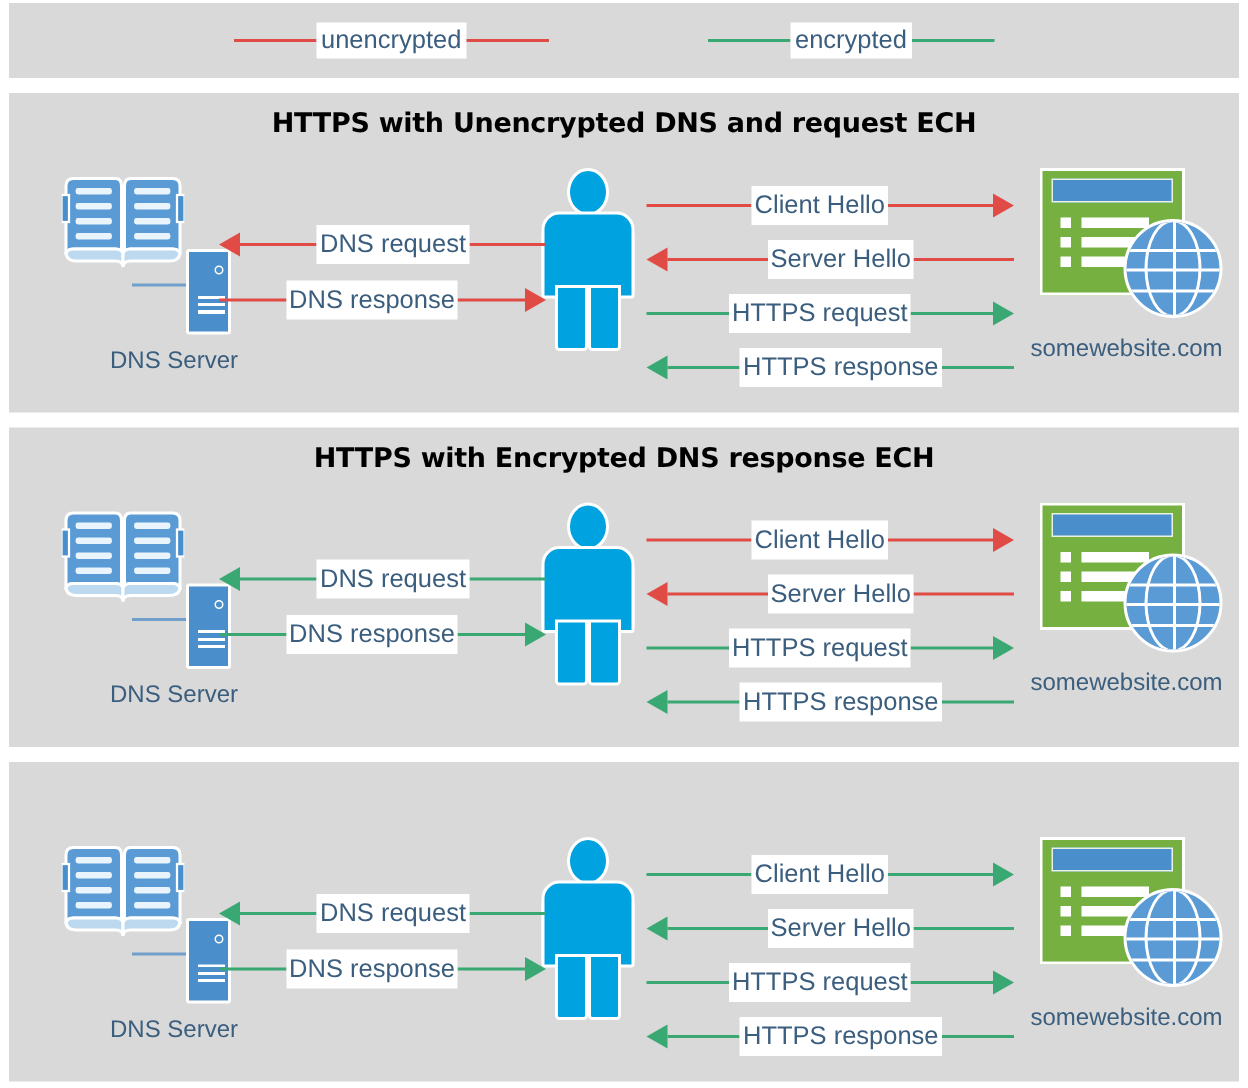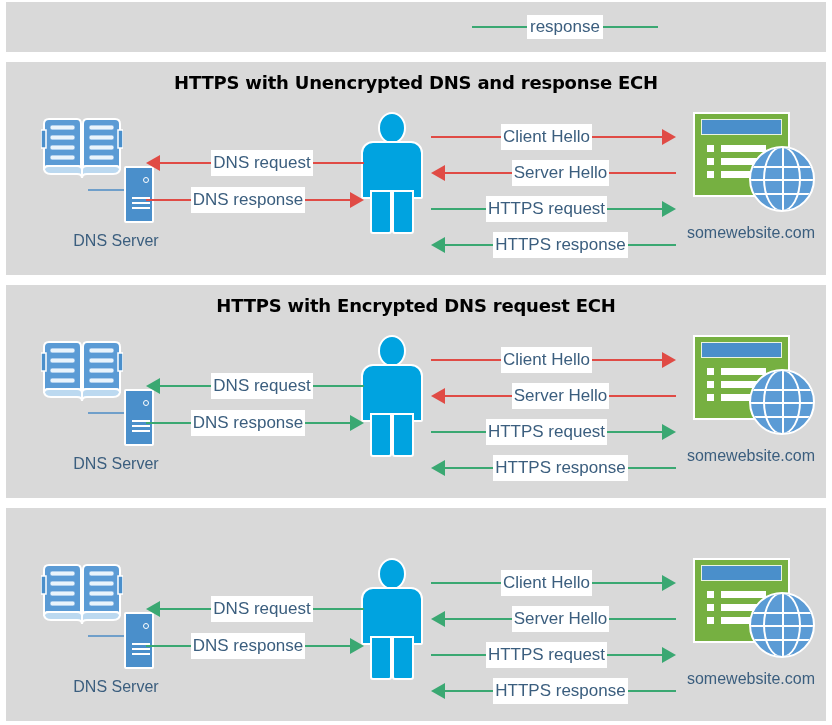--- a/index.html
+++ b/index.html
@@ -131,30 +131,35 @@
     border-bottom: 8px solid transparent; border-right: 14px solid currentColor;
     flex: 0 0 auto;
   }
 </style>
 </head>
 <body>
 
 <div class="page">
 
   <div class="legend-band">
+    <div class="legend-item" style="left:150px;">
+      <div class="legend-line" style="width:55px;background:#e04b45;"></div>
+      <div class="legend-label">unencrypted</div>
+      <div class="legend-line" style="width:55px;background:#e04b45;"></div>
+    </div>
     <div class="legend-item" style="left:466px;">
       <div class="legend-line" style="width:55px;background:#3aa872;"></div>
-      <div class="legend-label">response</div>
+      <div class="legend-label">encrypted</div>
       <div class="legend-line" style="width:55px;background:#3aa872;"></div>
     </div>
   </div>
 
   <div id="panels-host">
       <div class="panel" id="panel-1" style="top:62px;height:213px;">
-        <div class="panel-title">HTTPS with Unencrypted DNS and response ECH</div>
+        <div class="panel-title">HTTPS with Unencrypted DNS and request ECH</div>
         <div class="dns-group" style="top:52px;">
     <div class="book"><svg viewBox="0 0 82 68" width="82" height="68">
     <g stroke="#ffffff" stroke-width="2">
       <path d="M3 10 Q3 5 8 5 L36 5 Q40 5 40 10 L40 56 Q40 52 36 52 L8 52 Q3 52 3 56 Z" fill="#5b9bd5"></path>
       <path d="M79 10 Q79 5 74 5 L46 5 Q42 5 42 10 L42 56 Q42 52 46 52 L74 52 Q79 52 79 56 Z" fill="#5b9bd5"></path>
       <path d="M3 54 Q3 60 10 60 L36 60 Q41 60 41 64 L41 56 Q41 52 36 52 L8 52 Q3 52 3 56 Z" fill="#bcd9f0"></path>
       <path d="M79 54 Q79 60 72 60 L46 60 Q41 60 41 64 L41 56 Q41 52 46 52 L74 52 Q79 52 79 56 Z" fill="#bcd9f0"></path>
     </g>
     <g fill="#eaf4fc" stroke="#5b9bd5" stroke-width="0.8">
       <rect x="9" y="11" width="25" height="5" rx="2"></rect>
@@ -240,21 +245,21 @@
   </div>
         <div class="flow" style="left:425px;top:170px;width:245px;">
     <div class="head-l" style="color:#3aa872;"></div>
     <div class="seg grow" style="background:#3aa872;"></div>
     <div class="lbl">HTTPS response</div>
     <div class="seg grow" style="background:#3aa872;"></div>
 
   </div>
       </div>
       <div class="panel" id="panel-2" style="top:285px;height:213px;">
-        <div class="panel-title">HTTPS with Encrypted DNS request ECH</div>
+        <div class="panel-title">HTTPS with Encrypted DNS response ECH</div>
         <div class="dns-group" style="top:52px;">
     <div class="book"><svg viewBox="0 0 82 68" width="82" height="68">
     <g stroke="#ffffff" stroke-width="2">
       <path d="M3 10 Q3 5 8 5 L36 5 Q40 5 40 10 L40 56 Q40 52 36 52 L8 52 Q3 52 3 56 Z" fill="#5b9bd5"></path>
       <path d="M79 10 Q79 5 74 5 L46 5 Q42 5 42 10 L42 56 Q42 52 46 52 L74 52 Q79 52 79 56 Z" fill="#5b9bd5"></path>
       <path d="M3 54 Q3 60 10 60 L36 60 Q41 60 41 64 L41 56 Q41 52 36 52 L8 52 Q3 52 3 56 Z" fill="#bcd9f0"></path>
       <path d="M79 54 Q79 60 72 60 L46 60 Q41 60 41 64 L41 56 Q41 52 46 52 L74 52 Q79 52 79 56 Z" fill="#bcd9f0"></path>
     </g>
     <g fill="#eaf4fc" stroke="#5b9bd5" stroke-width="0.8">
       <rect x="9" y="11" width="25" height="5" rx="2"></rect>

